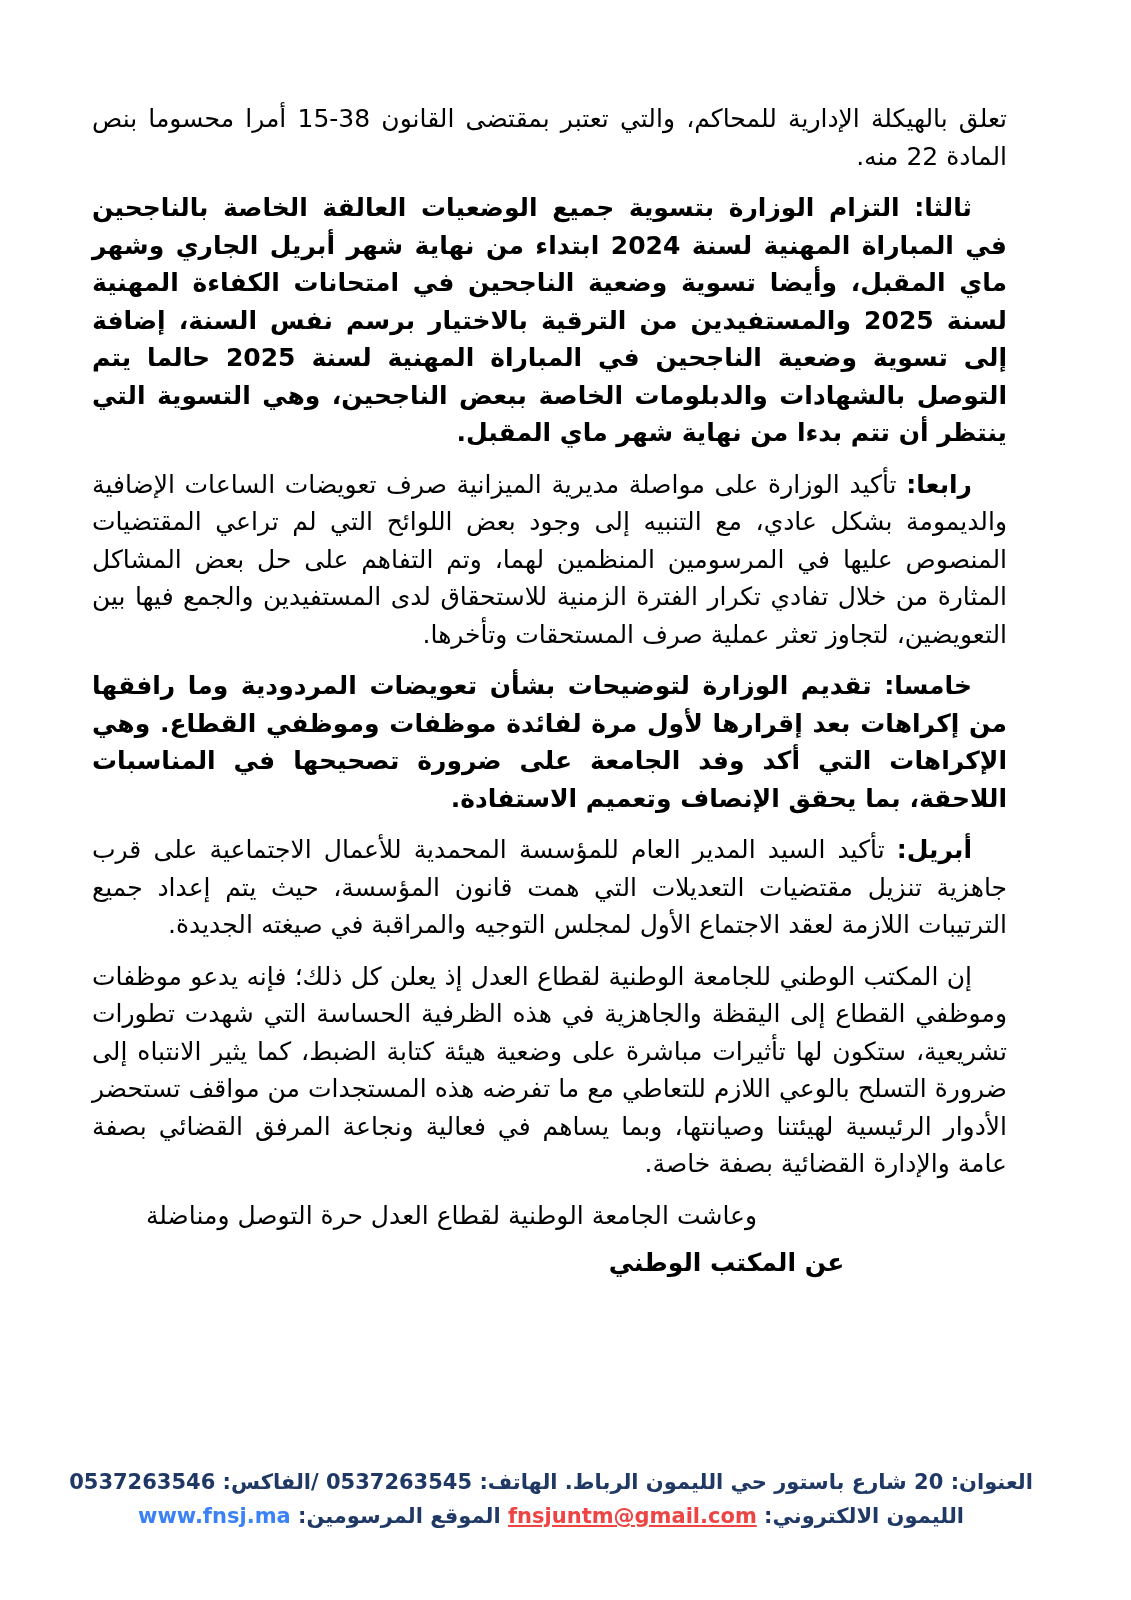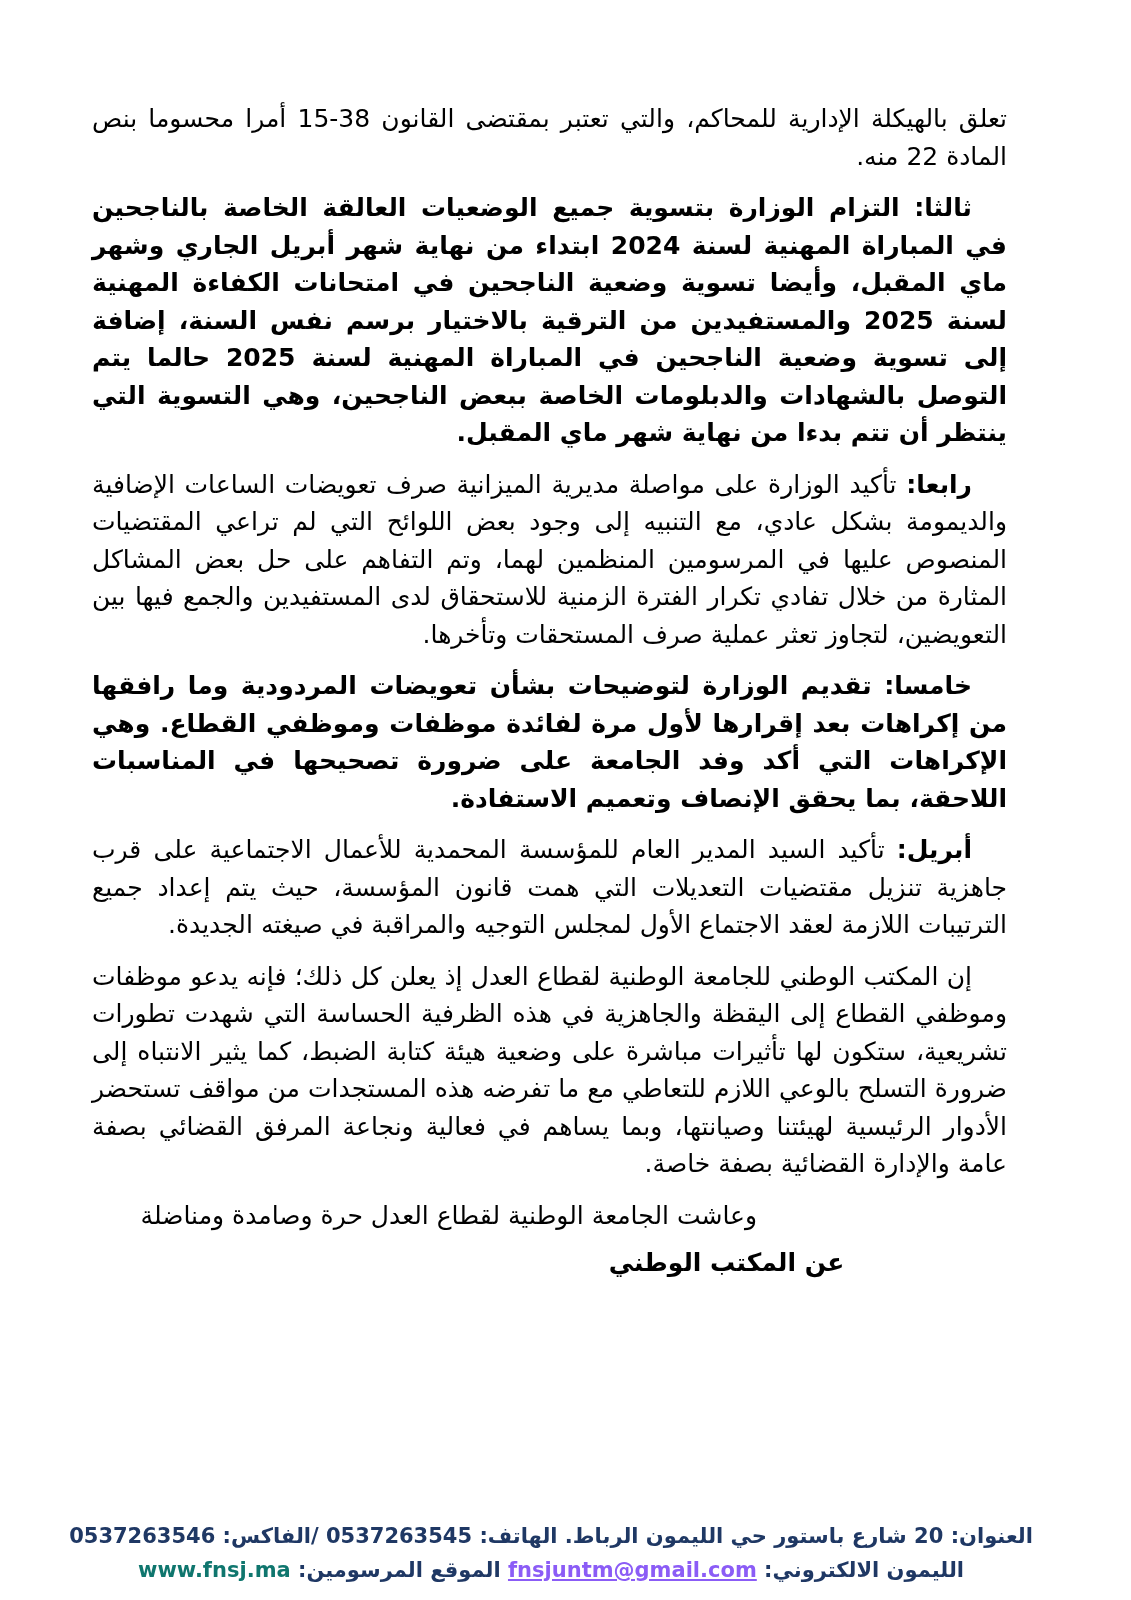--- a/index.html
+++ b/index.html
@@ -51,36 +51,36 @@
     padding-left: 354px;
     direction: rtl;
   }
   p.signature .sig-inner {
     display: inline-block;
   }
   .footer {
     position: absolute;
     left: 0;
     right: 0;
-    top: 1520px;
+    top: 1466px;
     direction: rtl;
     text-align: center;
     font-weight: bold;
     font-size: 21px;
     line-height: 1.6;
     color: #1f3864;
   }
   .footer .email {
-    color: #8b5cf6;
+    color: #ef4444;
     text-decoration: underline;
     font-weight: bold;
     cursor: pointer;
   }
   .footer .site {
-    color: #0f766e;
+    color: #3b82f6;
   }
 </style>
 </head>
 <body>
 
 <div class="page">
 
   <div class="content">
 
     <p class="no-indent"><span>تعلق بالهيكلة الإدارية للمحاكم، والتي تعتبر بمقتضى القانون 38-15 أمرا محسوما بنص المادة 22 منه.</span></p>
@@ -88,21 +88,21 @@
     <p class="bold"><span class="lead">ثالثا:</span> <span>التزام الوزارة بتسوية جميع الوضعيات العالقة الخاصة بالناجحين في المباراة المهنية لسنة 2024 ابتداء من نهاية شهر أبريل الجاري وشهر ماي المقبل، وأيضا تسوية وضعية الناجحين في امتحانات الكفاءة المهنية لسنة 2025 والمستفيدين من الترقية بالاختيار برسم نفس السنة، إضافة إلى تسوية وضعية الناجحين في المباراة المهنية لسنة 2025 حالما يتم التوصل بالشهادات والدبلومات الخاصة ببعض الناجحين، وهي التسوية التي ينتظر أن تتم بدءا من نهاية شهر ماي المقبل.</span></p>
 
     <p><span class="lead">رابعا:</span> <span>تأكيد الوزارة على مواصلة مديرية الميزانية صرف تعويضات الساعات الإضافية والديمومة بشكل عادي، مع التنبيه إلى وجود بعض اللوائح التي لم تراعي المقتضيات المنصوص عليها في المرسومين المنظمين لهما، وتم التفاهم على حل بعض المشاكل المثارة من خلال تفادي تكرار الفترة الزمنية للاستحقاق لدى المستفيدين والجمع فيها بين التعويضين، لتجاوز تعثر عملية صرف المستحقات وتأخرها.</span></p>
 
     <p class="bold"><span class="lead">خامسا:</span> <span>تقديم الوزارة لتوضيحات بشأن تعويضات المردودية وما رافقها من إكراهات بعد إقرارها لأول مرة لفائدة موظفات وموظفي القطاع. وهي الإكراهات التي أكد وفد الجامعة على ضرورة تصحيحها في المناسبات اللاحقة، بما يحقق الإنصاف وتعميم الاستفادة.</span></p>
 
     <p><span class="lead">أبريل:</span> <span>تأكيد السيد المدير العام للمؤسسة المحمدية للأعمال الاجتماعية على قرب جاهزية تنزيل مقتضيات التعديلات التي همت قانون المؤسسة، حيث يتم إعداد جميع الترتيبات اللازمة لعقد الاجتماع الأول لمجلس التوجيه والمراقبة في صيغته الجديدة.</span></p>
 
     <p><span>إن المكتب الوطني للجامعة الوطنية لقطاع العدل إذ يعلن كل ذلك؛ فإنه يدعو موظفات وموظفي القطاع إلى اليقظة والجاهزية في هذه الظرفية الحساسة التي شهدت تطورات تشريعية، ستكون لها تأثيرات مباشرة على وضعية هيئة كتابة الضبط، كما يثير الانتباه إلى ضرورة التسلح بالوعي اللازم للتعاطي مع ما تفرضه هذه المستجدات من مواقف تستحضر الأدوار الرئيسية لهيئتنا وصيانتها، وبما يساهم في فعالية ونجاعة المرفق القضائي بصفة عامة والإدارة القضائية بصفة خاصة.</span></p>
 
-    <p class="salute"><span>وعاشت الجامعة الوطنية لقطاع العدل حرة وصامدة ومناضلة</span></p>
+    <p class="salute"><span>وعاشت الجامعة الوطنية لقطاع العدل حرة التوصل ومناضلة</span></p>
 
     <p class="signature"><span class="sig-inner">عن المكتب الوطني</span></p>
 
   </div>
 
   <div class="footer">
     <div><span>العنوان: 20 شارع باستور حي الليمون الرباط. الهاتف: 0537263545 /الفاكس: 0537263546</span></div>
     <div><span>الليمون الالكتروني:</span> <span class="email">fnsjuntm@gmail.com</span> <span>الموقع المرسومين:</span> <span class="site">www.fnsj.ma</span></div>
   </div>
 

